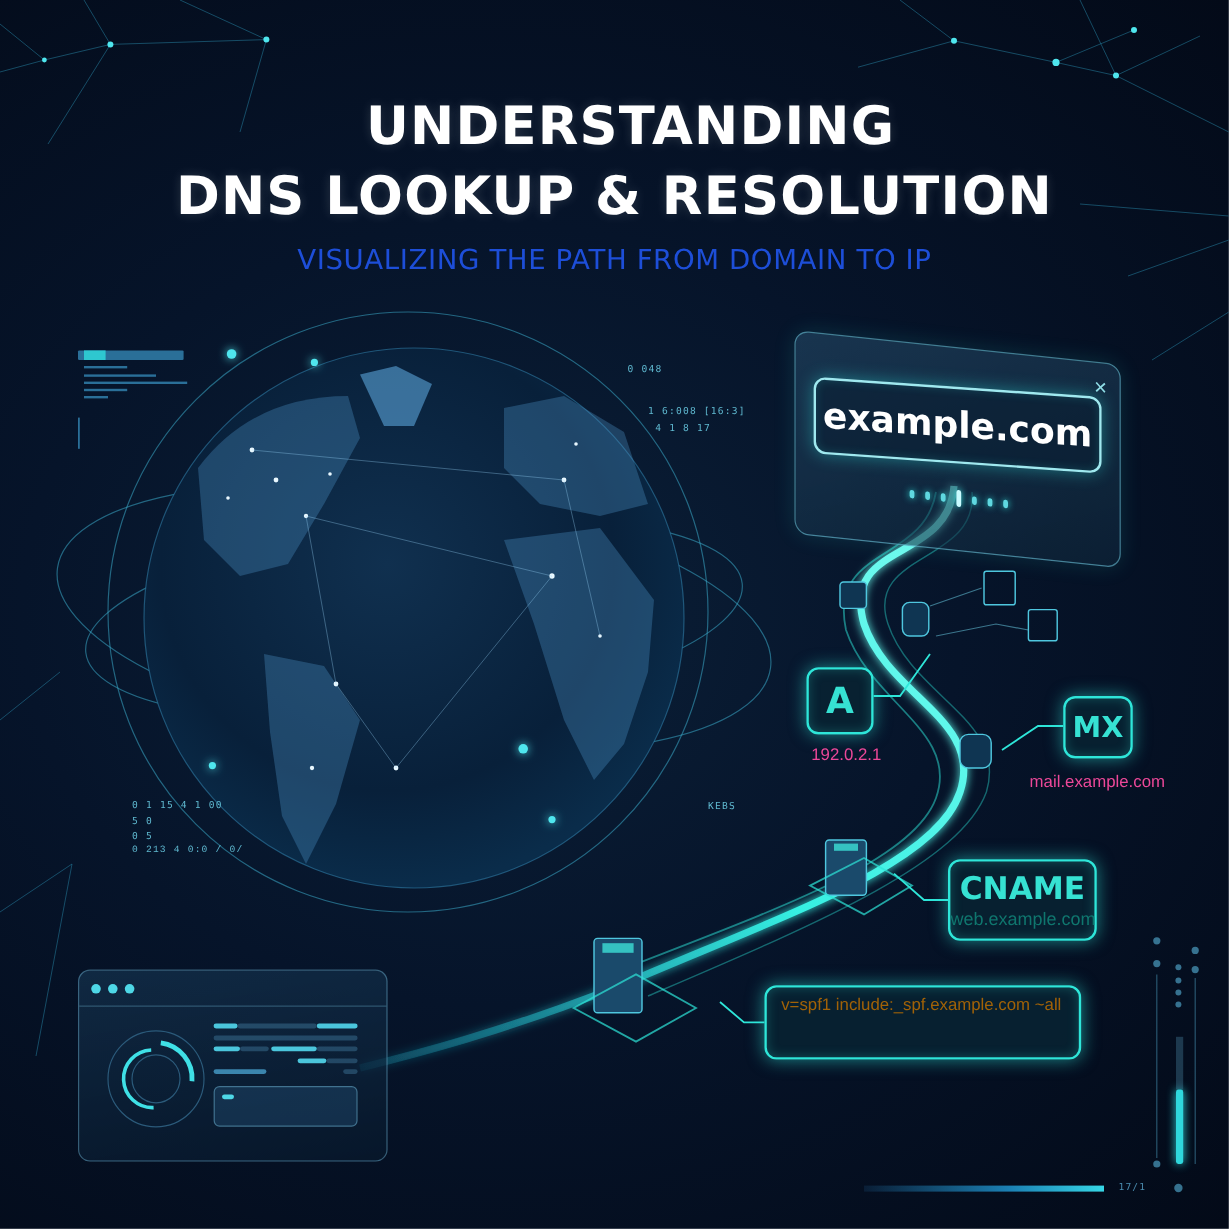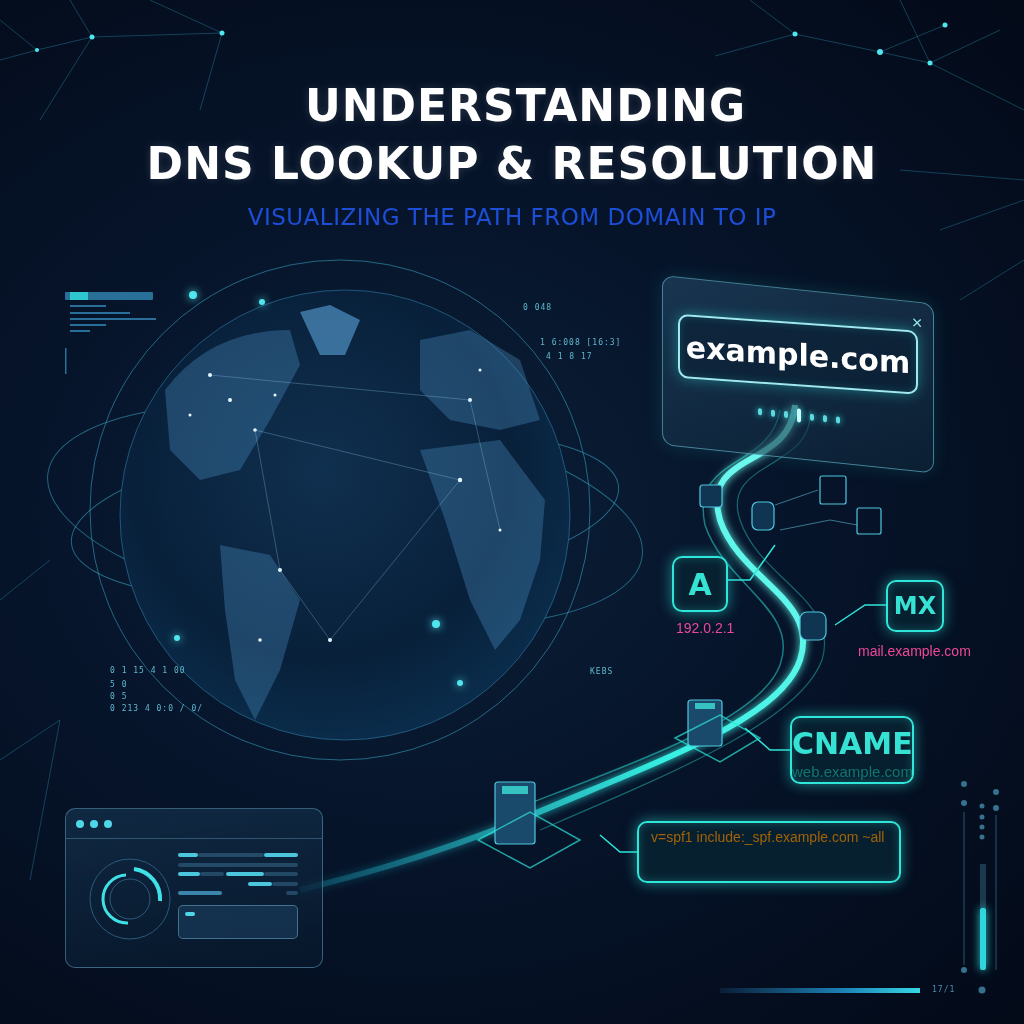--- a/index.html
+++ b/index.html
@@ -51,21 +51,21 @@
   
   .rec {
     position: absolute; border: 2.5px solid #2ee6d9; border-radius: 10px;
     background: rgba(8,35,50,0.85);
     box-shadow: 0 0 14px rgba(46,230,217,0.55), inset 0 0 10px rgba(46,230,217,0.25);
     color: #36e2d3; font-family: "DejaVu Sans", sans-serif; font-weight: bold;
   }
   .rec-a { left: 672px; top: 556px; width: 56px; height: 56px; display:flex; align-items:center; justify-content:center; font-size: 30px; }
   .rec-mx { left: 886px; top: 580px; width: 58px; height: 52px; display:flex; align-items:center; justify-content:center; font-size: 24px; }
   .rec-cname { left: 790px; top: 716px; width: 124px; height: 68px; padding: 8px 0 0 0; text-align: center; }
-  .rec-cname .t { font-size: 30px; display:block; }
+  .rec-cname .t { font-size: 26px; display:block; }
   .rec-cname .v { font-family: "Liberation Sans", sans-serif; font-weight: normal; color: #0f766e; font-size: 15px; display:block; margin-top: 2px; }
   .rec-txt { left: 637px; top: 821px; width: 264px; height: 62px; padding: 6px 0 0 12px; }
   .rec-txt .t { font-size: 28px; display:block; }
   .rec-txt .v { font-family: "Liberation Sans", sans-serif; font-weight: normal; color: #a16207; font-size: 14px; display:block; margin-top: 0px; }
   .val-label { position: absolute; font-size: 14px; color: #ec4899; font-family: Liberation Sans, sans-serif; }
 
   
   .dash {
     position: absolute; left: 65px; top: 808px; width: 258px; height: 160px;
     border: 1.5px solid rgba(110,180,210,0.45); border-radius: 10px;
@@ -284,19 +284,19 @@
   <div class="bar" style="left:220px;top:82px;width:12px;"></div>
   <div class="dash-field"></div>
 </div>
 
 <div class="hud" style="left:523px;top:303px;">0 048</div>
 <div class="hud" style="left:540px;top:338px;">1 6:008  [16:3]</div>
 <div class="hud" style="left:546px;top:352px;">4 1 8   17</div>
 <div class="hud" style="left:110px;top:666px;">0 1 15  4  1 00</div>
 <div class="hud" style="left:110px;top:680px;">5 0</div>
 <div class="hud" style="left:110px;top:692px;">0 5</div>
-<div class="hud" style="left:110px;top:704px;">0 213   4 0:0 /  0/</div>
+<div class="hud" style="left:110px;top:704px;font-family:Liberation Mono, monospace;">0 213   4 0:0 /  0/</div>
 <div class="hud" style="left:590px;top:667px;">KEBS</div>
 
 <div class="gauge-bg"></div>
 <div class="gauge-fill"></div>
 <div class="bottom-bar"></div>
 <div class="hud" style="left:932px;top:985px;color:#4b8db0;text-align:center;">17/1</div>
 
 </body></html>

